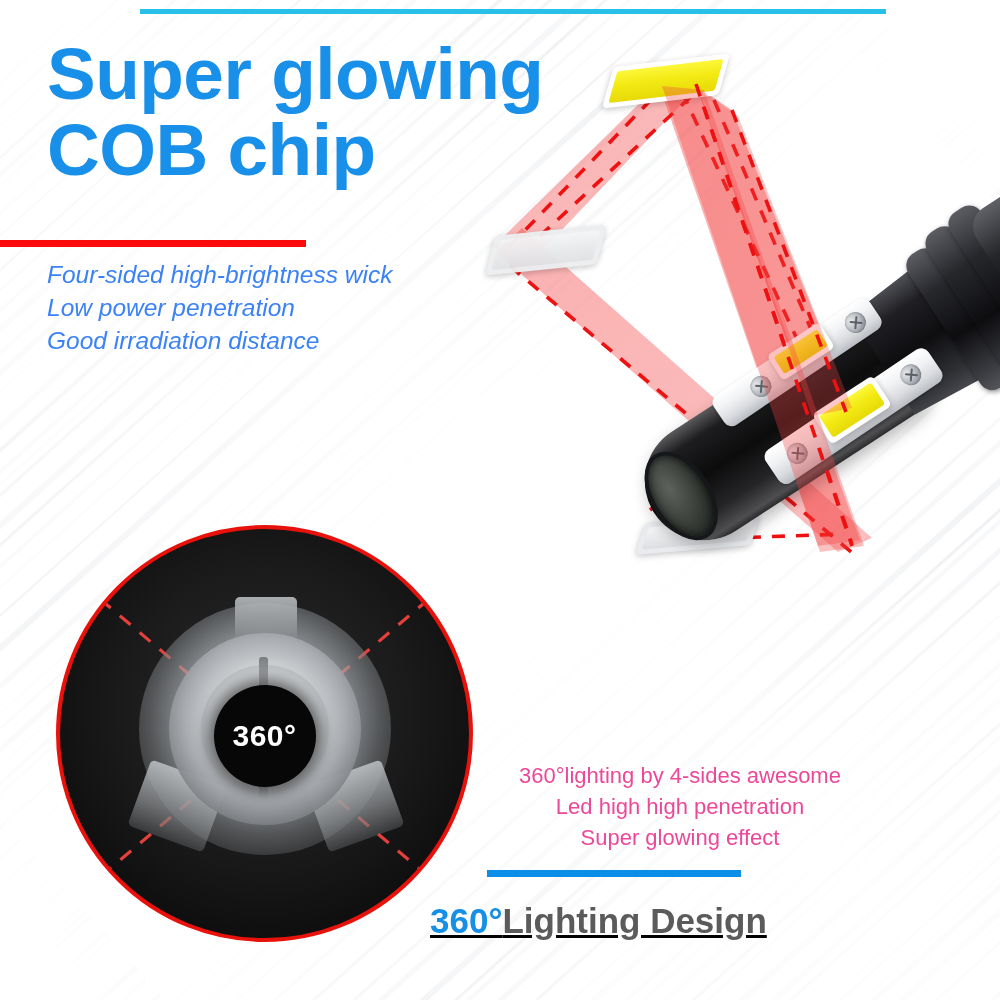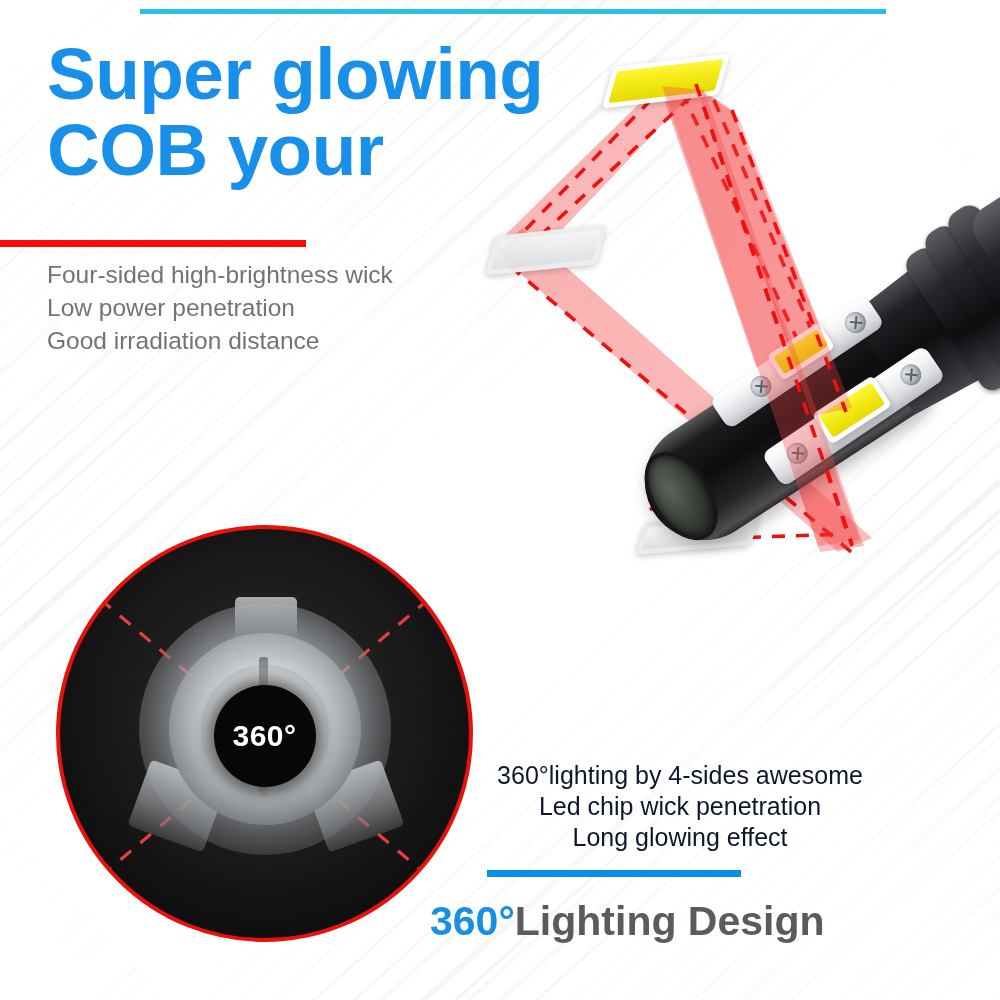--- a/index.html
+++ b/index.html
@@ -56,22 +56,23 @@
   .headline .l2{display:block;}
 
   
   .features{
     position:absolute;left:47px;top:258px;width:450px;
   }
   .features .feat{
     display:block;
     font-size:24.5px;
     line-height:33px;
-    color:#737373;
+    color:#3b82f6;
     white-space:nowrap;
+    font-style:italic;
   }
 
   
   .product{
     position:absolute;left:500px;top:40px;width:500px;height:560px;
   }
   .bulb-wrap{
     position:absolute;left:0;top:0;width:500px;height:560px;
   }
 
@@ -210,27 +211,28 @@
     color:#ffffff;font-size:30px;font-weight:bold;letter-spacing:.5px;
   }
   .x-lines{position:absolute;left:0;top:0;width:409px;height:409px;}
 
   
   .footer-lines{
     position:absolute;left:430px;top:760px;width:500px;
     text-align:center;
   }
   .footer-lines .fl{
-    display:block;font-size:25px;line-height:31px;color:#0f172a;
+    display:block;font-size:22px;line-height:31px;color:#ec4899;
     white-space:nowrap;
   }
   .footer-title{
     position:absolute;left:430px;top:893px;width:570px;
-    font-size:41px;font-weight:bold;line-height:56px;
+    font-size:35px;font-weight:bold;line-height:56px;
     white-space:nowrap;
+    text-decoration:underline;
   }
   .footer-title .deg{color:#168fe5;}
   .footer-title .rest{color:#5b5b5b;}
 </style>
 </head>
 <body>
 
 <div id="stage">
 
   <div class="bg-streaks" id="streaks">
@@ -329,21 +331,21 @@
       <div class="band" style="top: 1486px; height: 6px; opacity: 0.25;"></div>
     </div>
   <div class="glow-sweep"></div>
 
   <div class="rule-cyan"></div>
   <div class="rule-red"></div>
   <div class="rule-blue"></div>
 
   <div class="headline">
     <span class="l1">Super glowing</span>
-    <span class="l2">COB your</span>
+    <span class="l2">COB chip</span>
   </div>
 
   <div class="features">
     <span class="feat">Four-sided high-brightness wick</span>
     <span class="feat">Low power penetration</span>
     <span class="feat">Good irradiation distance</span>
   </div>
 
   <div class="product">
     <div class="bulb-wrap">
@@ -457,21 +459,21 @@
       <div class="notch" style="left:120px;top:162px;"></div>
     </div>
 
     <div class="badge360">
       <span>360°</span>
     </div>
   </div>
 
   <div class="footer-lines">
     <span class="fl">360°lighting by 4-sides awesome</span>
-    <span class="fl">Led chip wick penetration</span>
-    <span class="fl">Long glowing effect</span>
+    <span class="fl">Led high high penetration</span>
+    <span class="fl">Super glowing effect</span>
   </div>
 
   <div class="footer-title">
     <span class="deg">360°</span><span class="rest">Lighting Design</span>
   </div>
 
 </div>
 
 </body></html>

